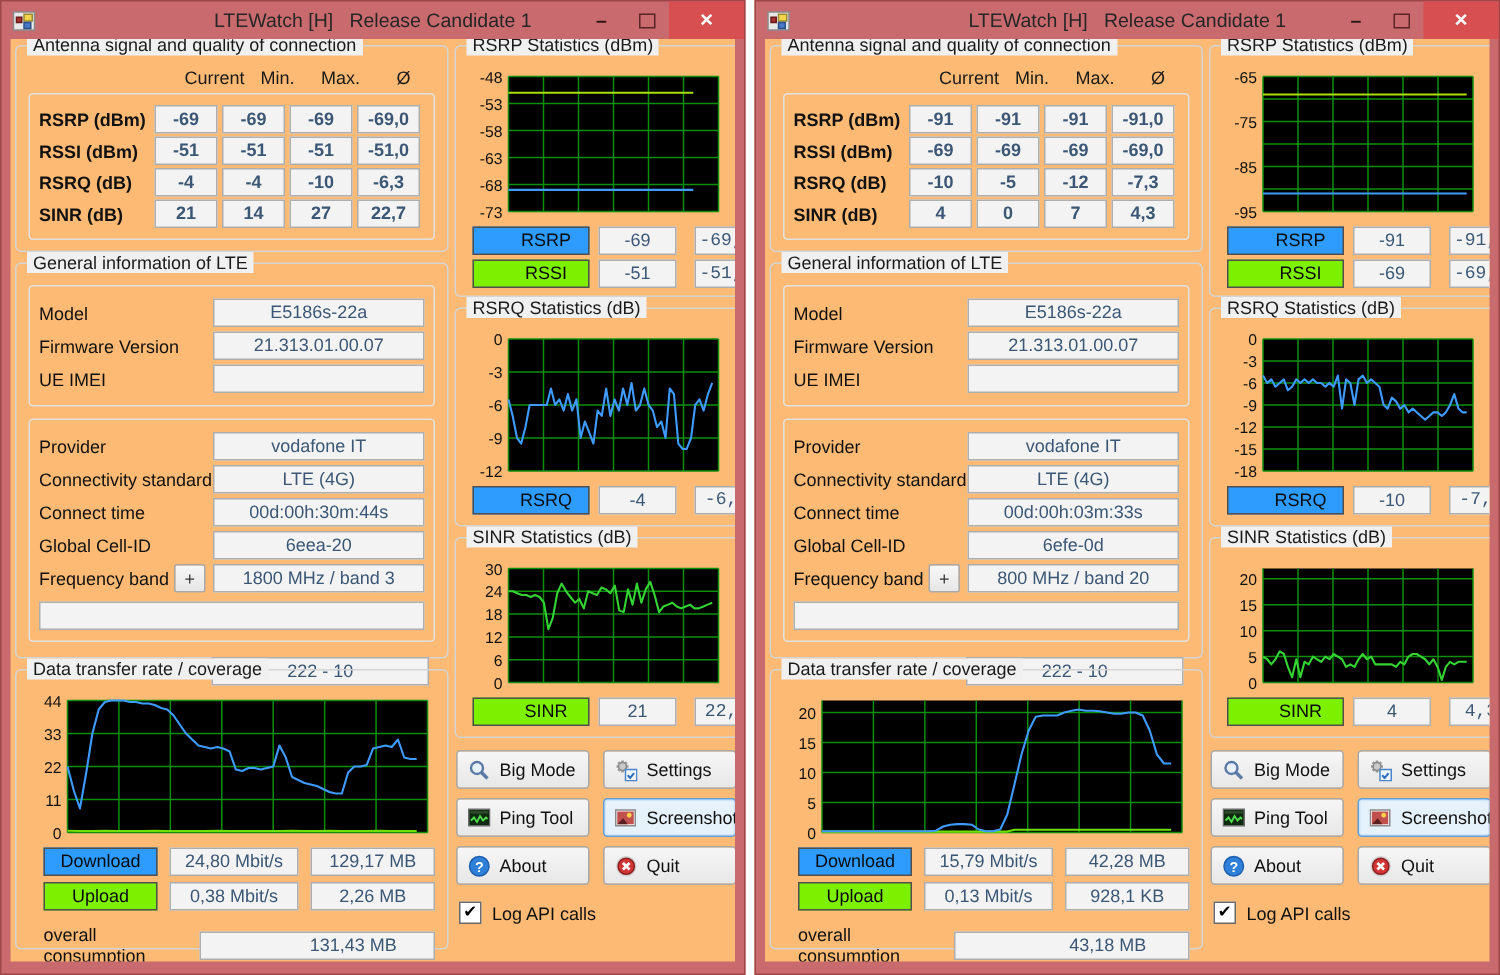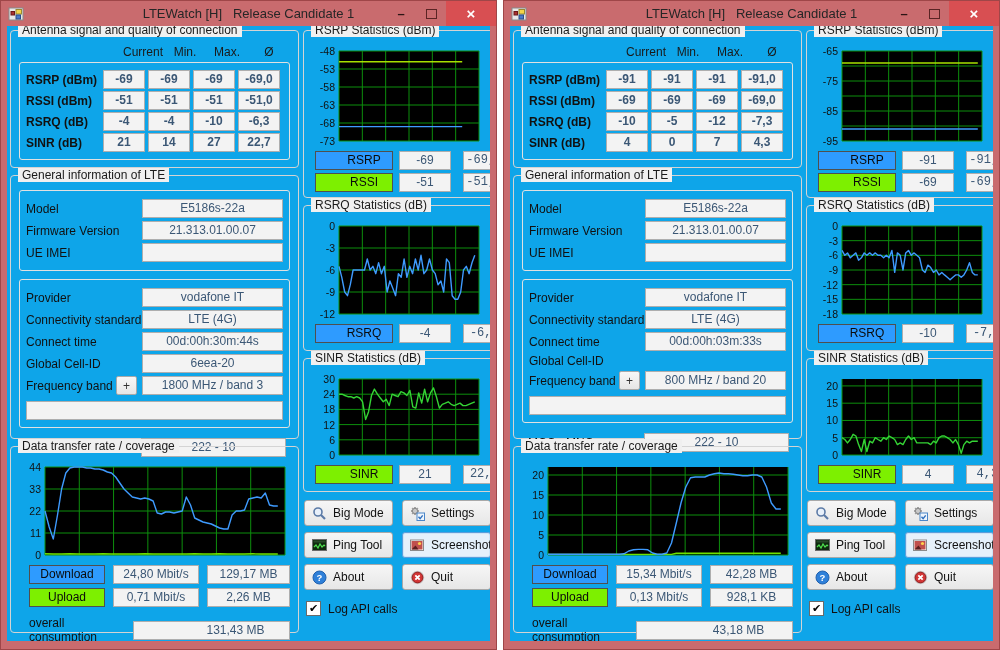--- a/index.html
+++ b/index.html
@@ -13,21 +13,21 @@
   .titlebar{height:25px;display:flex;align-items:center;position:relative;}
   .app-icon{margin-left:7px;display:flex;}
   .title{position:absolute;left:50%;transform:translateX(-50%);color:#262626;font-size:13px;white-space:pre;}
   .winbtns{margin-left:auto;display:flex;align-items:stretch;height:100%;}
   .btn-min{width:30px;display:flex;align-items:center;justify-content:center;color:#2b1515;font-weight:bold;font-size:13px;}
   .btn-max{width:30px;display:flex;align-items:center;justify-content:center;}
   .maxbox{width:9px;height:8px;border:1px solid #5a2424;}
   .btn-close{width:50px;background:#d84f52;color:#fff;display:flex;align-items:center;justify-content:center;font-size:15px;font-weight:bold;}
 
   
-  .content{position:absolute;left:6px;right:6px;top:25px;bottom:8px;background:#0ea5e9;overflow:hidden;}
+  .content{position:absolute;left:6px;right:6px;top:25px;bottom:8px;background:#fdba74;overflow:hidden;}
   .col-left{position:absolute;left:3px;top:4px;width:289px;}
   .col-right{position:absolute;left:296px;top:4px;width:226px;}
 
   .group{position:relative;border:1px solid #d4d4d4;border-radius:4px;margin-bottom:7px;padding:14px 8px 6px 8px;box-sizing:border-box;}
   .group-title{position:absolute;top:-8px;left:7px;background:#f0f0f0;padding:0 4px;color:#1a1a1a;}
 
   .panel{border:1px solid #e1e1e1;border-radius:3px;padding:5px 6px;}
   .vbox{background:#f3f3f3;border:1px solid #aeaeae;color:#3b5775;text-align:center;height:17px;line-height:17px;overflow:hidden;white-space:nowrap;}
 
   
@@ -231,21 +231,21 @@
         <div>
 
             <div class="xfer-row">
               <span class="tag" data-color="blue">Download</span>
               <span class="vbox xrate">24,80 Mbit/s</span>
               <span class="vbox xtotal">129,17 MB</span>
             </div>
 
             <div class="xfer-row">
               <span class="tag" data-color="green">Upload</span>
-              <span class="vbox xrate">0,71 Mbit/s</span>
+              <span class="vbox xrate">0,38 Mbit/s</span>
               <span class="vbox xtotal">2,26 MB</span>
             </div>
           </div>
         <div class="overall-row">
           <span class="overall-label">overall consumption</span>
           <span class="vbox">131,43 MB</span>
         </div>
       </div>
     </div>
 
@@ -532,20 +532,21 @@
                 <span class="vbox info-value">LTE (4G)</span>
               </div>
 
               <div class="info-row">
                 <span class="info-label">Connect time</span>
                 <span class="vbox info-value">00d:00h:03m:33s</span>
               </div>
 
               <div class="info-row">
                 <span class="info-label">Global Cell-ID</span>
+                <span class="vbox info-value">6efe-0d</span>
               </div>
             </div>
           <div class="info-row">
             <span class="info-label freq-label">Frequency band</span>
             <button class="plus-btn">+</button>
             <span class="vbox info-value">800 MHz / band 20</span>
           </div>
           <div class="vbox wide-field"></div>
         </div>
         <div class="info-row mcc-row">
@@ -576,21 +577,21 @@
               <text x="22" y="58" text-anchor="end" font-size="10.5" fill="#111" font-family="Liberation Sans, sans-serif">10</text>
               <text x="22" y="78" text-anchor="end" font-size="10.5" fill="#111" font-family="Liberation Sans, sans-serif">5</text>
               <text x="22" y="98" text-anchor="end" font-size="10.5" fill="#111" font-family="Liberation Sans, sans-serif">0</text>
               <polyline points="26.0,93.4 30.8,93.4 35.5,93.4 40.3,93.4 45.0,93.4 49.8,93.4 54.5,93.4 59.3,93.4 64.0,93.4 68.8,93.4 73.5,93.4 78.3,93.4 83.0,93.4 87.8,93.4 92.5,93.4 97.3,93.4 102.0,93.4 106.8,93.4 111.5,93.4 116.3,93.4 121.0,93.4 125.8,93.4 130.5,93.4 135.3,93.4 140.0,93.4 144.8,93.4 149.5,93.4 154.3,92.2 159.0,92.2 163.8,92.2 168.5,92.2 173.3,92.2 178.0,92.2 182.8,92.2 187.5,92.2 192.3,92.2 197.0,92.2 201.8,92.2 206.5,92.2 211.3,92.2 216.0,92.2 220.8,92.2 225.5,92.2 230.3,92.2 235.0,92.2 239.8,92.2 244.5,92.2 249.3,92.2 254.0,92.2 258.8,92.2" fill="none" stroke="#70e000" stroke-width="1.4" stroke-linejoin="round"></polyline>
               <polyline points="26.0,93.2 30.8,93.2 35.5,93.2 40.3,93.2 45.0,93.2 49.8,93.2 54.5,93.2 59.3,93.2 64.0,93.2 68.8,93.2 73.5,93.2 78.3,93.2 83.0,93.2 87.8,93.2 92.5,93.2 97.3,93.2 102.0,92.8 106.8,90.0 111.5,88.8 116.3,88.4 121.0,88.4 125.8,88.8 130.5,92.0 135.3,93.2 140.0,93.2 144.8,92.0 149.5,82.0 154.3,62.0 159.0,42.0 163.8,26.0 168.5,16.8 173.3,16.0 178.0,16.0 182.8,16.0 187.5,14.0 192.3,12.8 197.0,12.0 201.8,12.8 206.5,12.8 211.3,13.2 216.0,14.0 220.8,14.8 225.5,14.8 230.3,14.0 235.0,14.0 239.8,16.0 244.5,26.0 249.3,42.0 254.0,48.0 258.8,48.0" fill="none" stroke="#3f9bff" stroke-width="1.4" stroke-linejoin="round"></polyline>
             </svg>
         <div>
 
             <div class="xfer-row">
               <span class="tag" data-color="blue">Download</span>
-              <span class="vbox xrate">15,34 Mbit/s</span>
+              <span class="vbox xrate">15,79 Mbit/s</span>
               <span class="vbox xtotal">42,28 MB</span>
             </div>
 
             <div class="xfer-row">
               <span class="tag" data-color="green">Upload</span>
               <span class="vbox xrate">0,13 Mbit/s</span>
               <span class="vbox xtotal">928,1 KB</span>
             </div>
           </div>
         <div class="overall-row">

